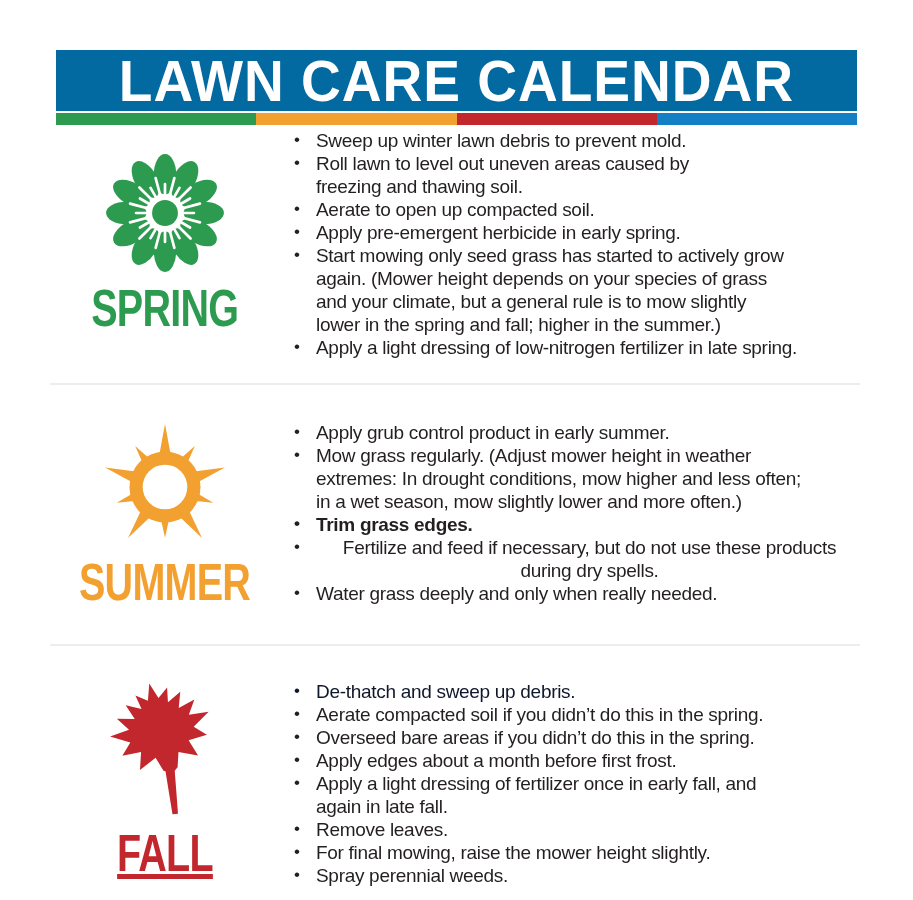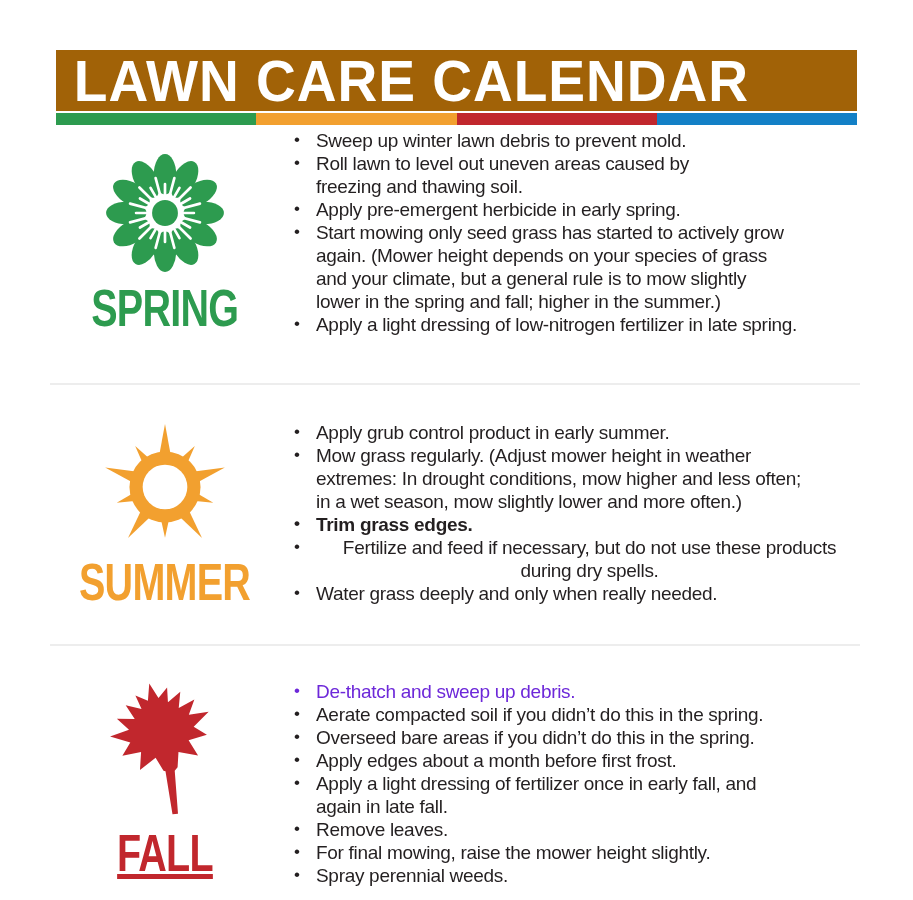--- a/index.html
+++ b/index.html
@@ -1,22 +1,22 @@
 <!DOCTYPE html>
 <html><head>
 <meta charset="utf-8">
 <style>
   html,body{margin:0;padding:0}
   body{
     width:913px;height:900px;background:#ffffff;overflow:hidden;
     font-family:"Liberation Sans",sans-serif;
   }
   .bar{
-    margin:50px 56px 0 56px;height:61px;background:#a16207;
-    display:flex;align-items:center;
+    margin:50px 56px 0 56px;height:61px;background:#0369a1;
+    display:flex;align-items:center;justify-content:center;
   }
   .title{
     margin:0;color:#fff;font-size:58px;font-weight:bold;line-height:1;
     letter-spacing:1px;white-space:nowrap;transform:scaleX(0.95);
   }
   .stripe{margin:2px 56px 0 56px;height:12px;display:flex}
   .stripe-seg{flex:1;height:100%}
   .season{display:flex;margin:0 50px;align-items:flex-start}
   .s1{height:258px}
   .s2{height:259px}
@@ -102,20 +102,21 @@
           <line x1="60" y1="44" x2="60" y2="32" transform="rotate(330 60 60)"></line>
         </g>
         <circle cx="60" cy="60" r="12.5" fill="currentColor"></circle>
       </svg>
       <div class="season-label">SPRING</div>
     </div>
     <ul class="list">
         <li class="bullet" style="color: rgb(35, 31, 32);">Sweep up winter lawn debris to prevent mold.</li>
         <li class="bullet" style="color: rgb(35, 31, 32);">Roll lawn to level out uneven areas caused by
 freezing and thawing soil.</li>
+        <li class="bullet" style="color: rgb(35, 31, 32);">Aerate to open up compacted soil.</li>
         <li class="bullet" style="color: rgb(35, 31, 32);">Apply pre-emergent herbicide in early spring.</li>
         <li class="bullet" style="color: rgb(35, 31, 32);">Start mowing only seed grass has started to actively grow
 again. (Mower height depends on your species of grass
 and your climate, but a general rule is to mow slightly
 lower in the spring and fall; higher in the summer.)</li>
         <li class="bullet" style="color: rgb(35, 31, 32);">Apply a light dressing of low-nitrogen fertilizer in late spring.</li>
       </ul>
   </section>
 
   <div class="divider"></div>
@@ -157,21 +158,21 @@
   <section class="season s3">
     <div class="icon-col" style="color: rgb(193, 39, 45); text-decoration: underline;">
       <svg viewBox="0 0 140 165" width="127" height="150" aria-hidden="true">
         <g transform="rotate(-14 70 80)" fill="currentColor">
           <path d="M70 6 L76 24 L88 15 L85 31 L101 23 L95 40 L114 35 L104 50 L126 52 L106 64 L118 76 L97 77 L103 96 L83 87 L78 103 L74 106 L66 153 L60 152 L64 104 L62 103 L57 87 L37 96 L43 77 L22 76 L34 64 L14 52 L36 50 L26 35 L45 40 L39 23 L55 31 L52 15 L64 24 Z"></path>
         </g>
       </svg>
       <div class="season-label">FALL</div>
     </div>
     <ul class="list">
-        <li class="bullet" style="color: #6d28d9;">De-thatch and sweep up debris.</li>
+        <li class="bullet" style="color: #0f172a;">De-thatch and sweep up debris.</li>
         <li class="bullet" style="color: rgb(35, 31, 32);">Aerate compacted soil if you didn’t do this in the spring.</li>
         <li class="bullet" style="color: rgb(35, 31, 32);">Overseed bare areas if you didn’t do this in the spring.</li>
         <li class="bullet" style="color: rgb(35, 31, 32);">Apply edges about a month before first frost.</li>
         <li class="bullet" style="color: rgb(35, 31, 32);">Apply a light dressing of fertilizer once in early fall, and
 again in late fall.</li>
         <li class="bullet" style="color: rgb(35, 31, 32);">Remove leaves.</li>
         <li class="bullet" style="color: rgb(35, 31, 32);">For final mowing, raise the mower height slightly.</li>
         <li class="bullet" style="color: rgb(35, 31, 32);">Spray perennial weeds.</li>
       </ul>
   </section>

